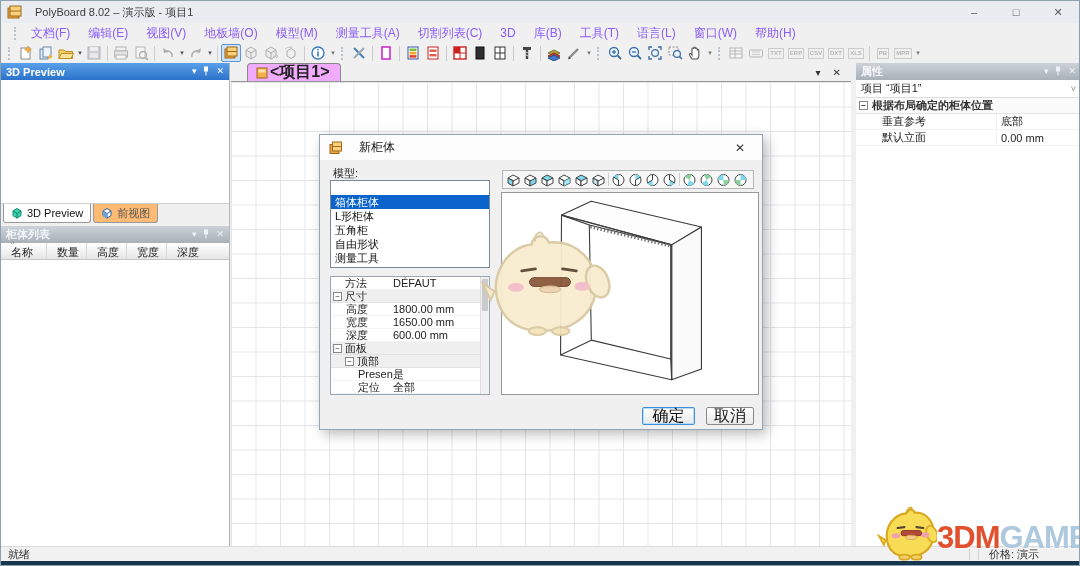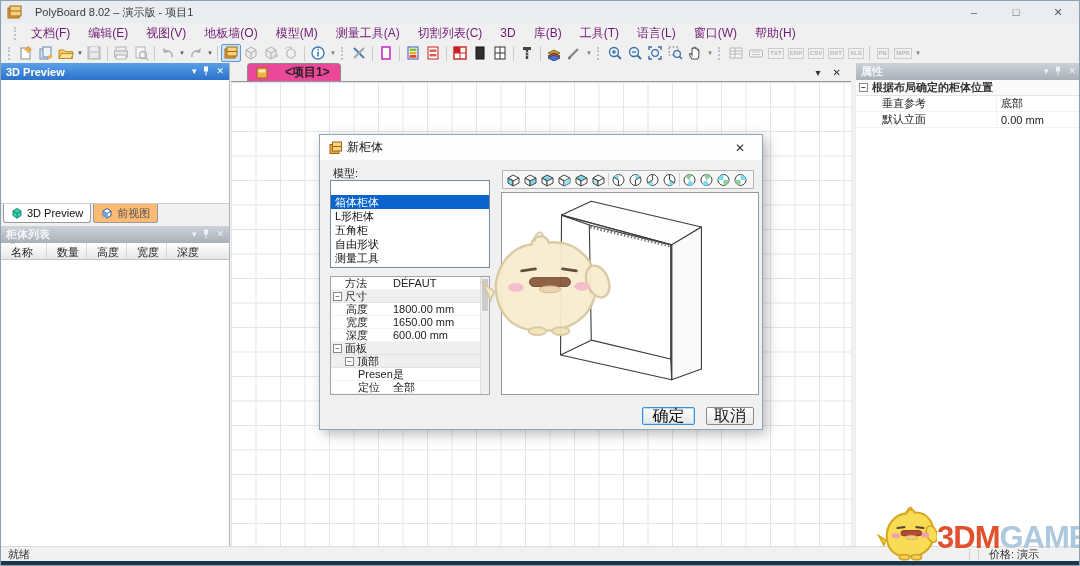--- a/index.html
+++ b/index.html
@@ -5,21 +5,21 @@
 *{margin:0;padding:0;box-sizing:border-box}
 body{font-family:"Liberation Sans","DejaVu Sans",sans-serif;background:#444}
 #app{position:relative;width:1080px;height:566px;background:#f0f0f0;overflow:hidden;border:1px solid #8ea0ae;font-size:12px;color:#222}
 
 .titlebar{position:absolute;left:0;top:0;right:0;height:22px;background:#e9edf2;display:flex;align-items:center;padding-left:6px;gap:13px}
 .title-text{font-size:11px;color:#3c3c3c}
 .win-controls{margin-left:auto;display:flex;height:100%}
 .win-btn{width:42px;height:100%;display:flex;align-items:center;justify-content:center;color:#5a5a5a;font-size:11px}
 
 .menubar{position:absolute;top:22px;left:0;right:0;height:20px;background:#f0f0f0;display:flex;align-items:center;padding-left:10px}
-.mi{padding:2px 9px;font-size:12px;color:#701a75;white-space:nowrap}
+.mi{padding:2px 9px;font-size:12px;color:#8b5cf6;white-space:nowrap}
 .grip{width:5px;height:13px;border-left:2px dotted #b9c2cc;margin:0 3px}
 
 .toolbar{position:absolute;top:42px;left:0;right:0;height:20px;background:#f0f0f0;display:flex;align-items:center;padding-left:4px}
 .tbtn{width:20px;height:18px;display:flex;align-items:center;justify-content:center;position:relative;flex:0 0 auto}
 .tbtn.dis{opacity:.42;filter:grayscale(.8)}
 .tbtn.active{background:#cde3f8;border:1px solid #5e96cf;border-radius:2px}
 .tsep{width:1px;height:15px;background:#cccccc;margin:0 3px;flex:0 0 auto}
 .caret{font-size:7px;color:#555;width:8px;text-align:center;flex:0 0 auto}
 .ovf{font-size:7px;color:#777;width:10px;text-align:center;flex:0 0 auto}
 .xlab{font-size:6px;font-weight:bold;color:#667;border:1px solid #99a;background:#eef1f4;padding:1px 1px;line-height:7px}
@@ -37,42 +37,42 @@
 .ltab{display:flex;align-items:center;gap:4px;padding:2px 7px;font-size:11px;border:1px solid #9a9a9a;border-top:1px solid #9a9a9a;background:#fdba74;color:#555;height:19px;border-radius:0 0 3px 3px;border-top:none}
 .ltab.active{background:#fff;color:#111}
 .clist-title{position:absolute;left:0;top:163px;width:100%}
 .clist-head{position:absolute;left:0;top:180px;width:100%;height:17px;display:flex;background:linear-gradient(#ffffff,#e6e6e6);border-bottom:1px solid #c5c5c5;font-size:11px}
 .chcol{padding:2px 0 0 10px;border-right:1px solid #d8d8d8;position:relative}
 .sortmark{position:absolute;left:10px;top:-3px;font-size:7px;color:#888}
 .clist-body{position:absolute;left:0;top:197px;width:100%;bottom:0;background:#fff}
 
 .canvas-wrap{position:absolute;left:230px;top:62px;width:620px;bottom:19px;background:#f0f0f0}
 .tabbar{height:19px;background:#f0f0f0;border-bottom:1px solid #979797;display:flex;align-items:flex-end;padding-left:16px}
-.ctab{height:18px;background:#ec4899;border:1px solid #8a8a8a;border-bottom:none;display:flex;align-items:center;gap:17px;padding:0 10px 0 8px;font-size:12px;font-weight:bold;border-radius:4px 4px 0 0;color:#222}
+.ctab{height:18px;background:#f0abfc;border:1px solid #8a8a8a;border-bottom:none;display:flex;align-items:center;gap:2px;padding:0 10px 0 8px;font-size:16px;font-weight:bold;border-radius:4px 4px 0 0;color:#222}
 .tabbtns{margin-left:auto;display:flex;gap:12px;padding-right:10px;align-items:center;color:#333;font-size:10px;height:100%}
 .canvas{position:absolute;top:19px;left:0;right:0;bottom:0;background-color:#fff;background-image:linear-gradient(#e4e5e9 1px,transparent 1px),linear-gradient(90deg,#e4e5e9 1px,transparent 1px);background-size:24.5px 24.5px}
 
 .props{position:absolute;left:855px;top:62px;width:225px;bottom:19px;background:#fff}
 .prop-sel{height:18px;display:flex;align-items:center;padding:0 5px;font-size:11px;border-bottom:1px solid #dcdcdc;background:#fff}
 .prop-sel .chev{margin-left:auto;color:#888;font-size:9px}
 .pgroup{height:16px;display:flex;align-items:center;gap:4px;padding:0 3px;font-size:11px;font-weight:bold;color:#333;border-bottom:1px solid #e4e4e4;background:#fafafa}
 .prow{height:16px;display:flex;align-items:center;font-size:11px;border-bottom:1px solid #f1f1f1}
 .prow .nm{width:140px;padding-left:26px;color:#222}
 .prow .vl{flex:1;padding-left:4px;border-left:1px solid #f0f0f0}
 .cbox{width:9px;height:9px;border:1px solid #898989;background:#fff;font-size:8px;line-height:7px;text-align:center;display:inline-block;color:#333;flex:0 0 auto}
 
 .statusbar{position:absolute;left:0;right:0;bottom:4px;height:15px;background:#f1f1f1;border-top:1px solid #dadada;font-size:11px;display:flex;align-items:center;color:#333}
 .sb-ready{padding-left:7px;flex:0 0 auto}
 .sb-flex{flex:1}
 .sb-sep{width:1px;height:11px;background:#d0d0d0;margin:0 4px}
 .sb-price{width:96px;padding-left:6px;flex:0 0 auto}
 .bottomedge{position:absolute;left:0;right:0;bottom:0;height:4px;background:#17374f}
 
 .dialog{position:absolute;left:318px;top:133px;width:444px;height:296px;background:#f0f0f0;border:1px solid #93a6b6;box-shadow:4px 4px 12px rgba(0,0,0,.28);z-index:40}
-.dtitle{height:25px;background:#fdfdfd;display:flex;align-items:center;padding:8px 9px;gap:4px;font-size:12px;color:#111}
+.dtitle{height:25px;background:#fdfdfd;display:flex;align-items:center;padding:8px 9px;gap:16px;font-size:12px;color:#111}
 .dclose{margin-left:auto;width:26px;text-align:center;color:#333;font-size:12px}
 .dlabel{position:absolute;left:13px;top:31px;font-size:11px}
 .listbox{position:absolute;left:10px;top:45px;width:160px;height:88px;background:#fff;border:1px solid #7a8a99;font-size:11px;padding-top:14px}
 .litem{padding:0 4px;height:14px;line-height:14px;color:#111}
 .litem.sel{background:#0a64cc;color:#fff}
 .pgrid{position:absolute;left:10px;top:141px;width:160px;height:119px;background:#fff;border:1px solid #9aa6b0;font-size:11px;overflow:hidden}
 .pgr{display:flex;align-items:center;height:13px;border-bottom:1px solid #f3f3f3;padding-right:10px}
 .pgr .lbl{width:62px;flex:0 0 auto;white-space:nowrap;overflow:hidden}
 .pgr .val{flex:1;white-space:nowrap}
 .pgr.group{background:#efefef;border-bottom:1px solid #e2e2e2}
@@ -450,20 +450,24 @@
       <span>属性</span>
       <span class="pbtns" style="color:#eef2f6">
         <span class="pbtn">▾</span>
         <span class="pbtn"><svg width="8" height="10" viewBox="0 0 8 10">
               <rect x="2" y="0.5" width="4" height="5" fill="#eef2f6"></rect>
               <line x1="4" y1="5.5" x2="4" y2="9.5" stroke="#eef2f6"></line>
             </svg></span>
         <span class="pbtn">✕</span>
       </span>
     </div>
+    <div class="prop-sel">
+      <span>项目 “项目1”</span>
+      <span class="chev">˅</span>
+    </div>
     <div class="pgroup">
       <span class="cbox">−</span>
       <span>根据布局确定的柜体位置</span>
     </div>
     <div class="prow">
       <span class="nm">垂直参考</span>
       <span class="vl">底部</span>
     </div>
     <div class="prow">
       <span class="nm">默认立面</span>

